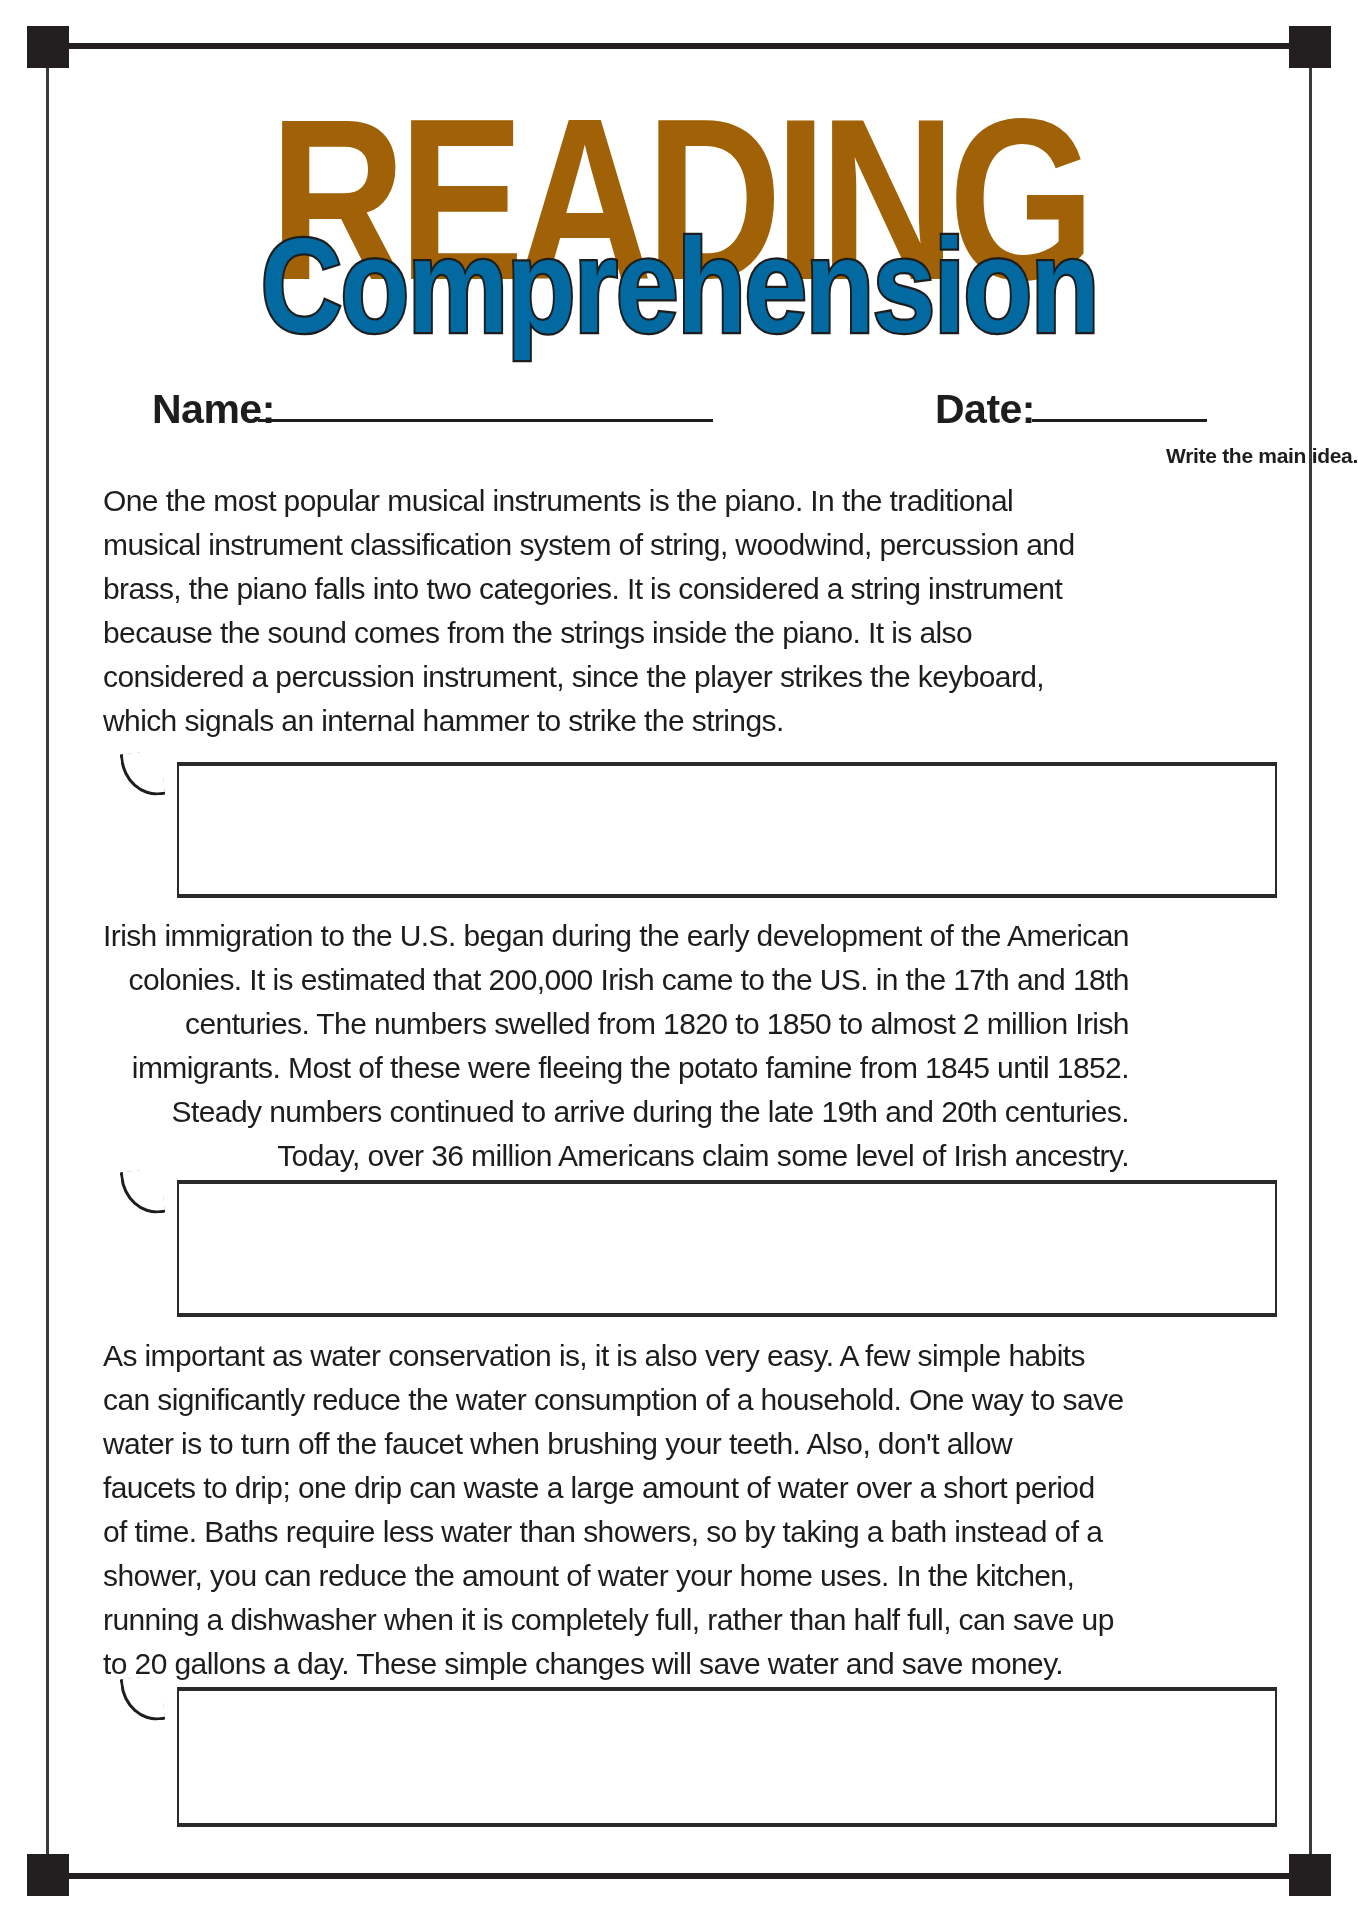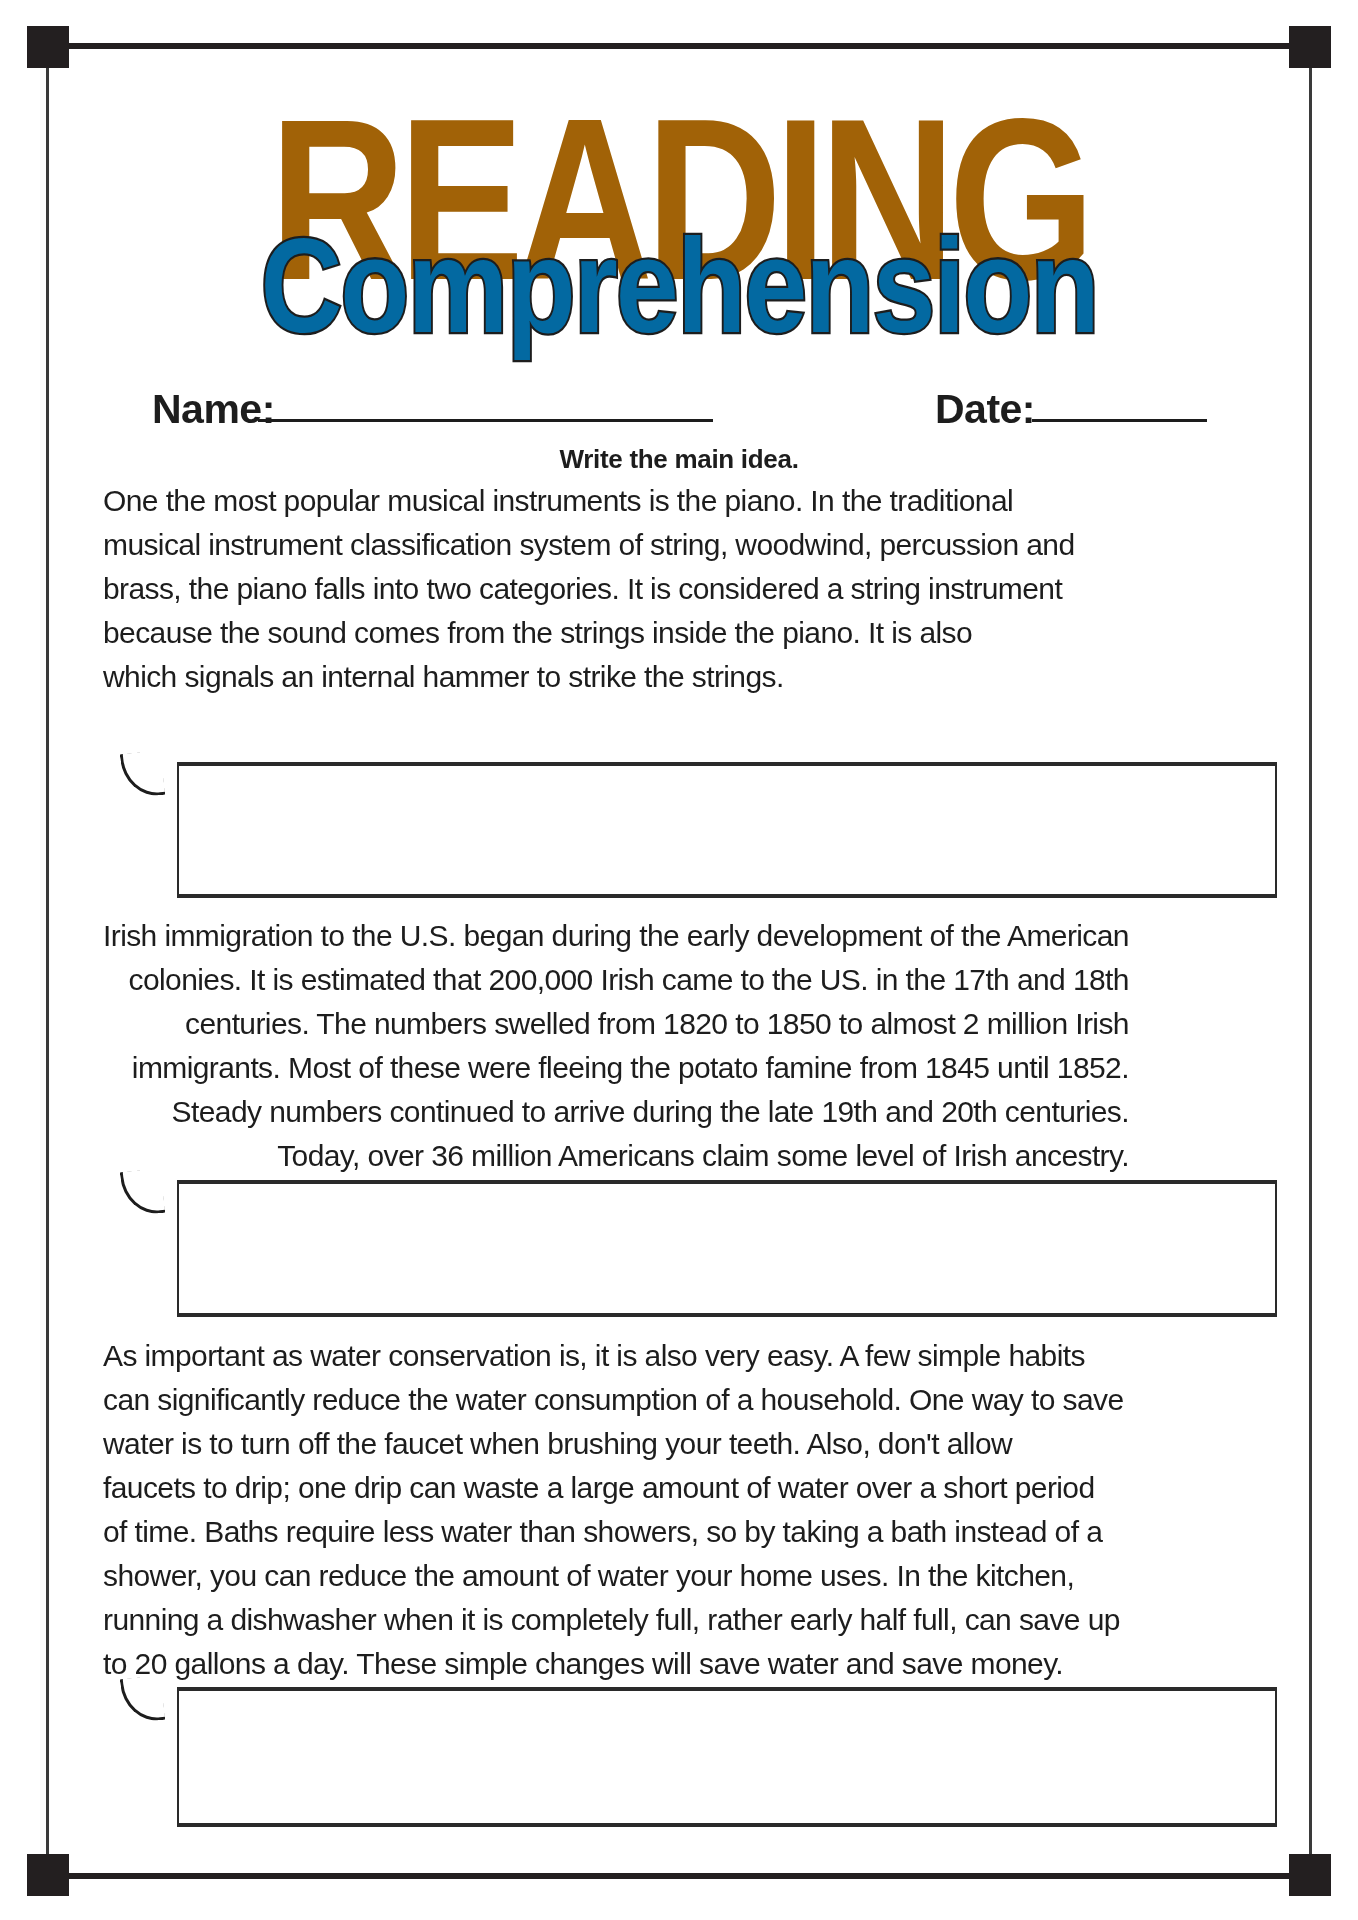--- a/index.html
+++ b/index.html
@@ -26,22 +26,22 @@
     font-size:118px;font-weight:700;line-height:1;letter-spacing:-2px;white-space:nowrap;
     -webkit-text-stroke:4px #1d1d1d;paint-order:stroke fill;
   }
   .title-comprehension .tt{display:inline-block;transform:scale(.96,1.14);transform-origin:top center;}
 
   
   .field-label{position:absolute;font-size:41px;font-weight:700;letter-spacing:-0.5px;white-space:nowrap;}
   .write-line{position:absolute;height:3px;background:#1d1d1d;}
 
   .instruction{
-    position:absolute;top:444px;left:0;width:100%;text-align:center;
-    font-size:26px;font-weight:600;letter-spacing:-0.3px;
+    position:absolute;top:444px;left:0;width:100%;text-align:right;
+    font-size:21px;font-weight:600;letter-spacing:-0.3px;
   }
 
   
   .passage{position:absolute;left:103px;white-space:nowrap;}
   .passage .line{
     font-size:30px;line-height:44px;letter-spacing:-0.6px;color:#1d1d1d;
   }
 
   
   .answer-box{
@@ -82,20 +82,21 @@
   <div class="field-label" style="left:935px;top:386px;">Date:</div>
   <div class="write-line" style="left:1032px;top:419px;width:175px;"></div>
 
   <div class="instruction">Write the main idea.</div>
 
   <div class="passage" style="top:479px;">
     <div class="line">One the most popular musical instruments is the piano. In the traditional</div>
     <div class="line">musical instrument classification system of string, woodwind, percussion and</div>
     <div class="line">brass, the piano falls into two categories. It is considered a string instrument</div>
     <div class="line">because the sound comes from the strings inside the piano. It is also</div>
+    <div class="line">considered a percussion instrument, since the player strikes the keyboard,</div>
     <div class="line">which signals an internal hammer to strike the strings.</div>
   </div>
   <div class="hook" style="top:752px;"></div>
   <div class="answer-box" style="top:762px;height:136px;"></div>
 
   <div class="passage" style="top:914px;text-align:right;">
     <div class="line">Irish immigration to the U.S. began during the early development of the American</div>
     <div class="line">colonies. It is estimated that 200,000 Irish came to the US. in the 17th and 18th</div>
     <div class="line">centuries. The numbers swelled from 1820 to 1850 to almost 2 million Irish</div>
     <div class="line">immigrants. Most of these were fleeing the potato famine from 1845 until 1852.</div>
@@ -105,19 +106,19 @@
   <div class="hook" style="top:1170px;"></div>
   <div class="answer-box" style="top:1180px;height:137px;"></div>
 
   <div class="passage" style="top:1334px;">
     <div class="line">As important as water conservation is, it is also very easy. A few simple habits</div>
     <div class="line">can significantly reduce the water consumption of a household. One way to save</div>
     <div class="line">water is to turn off the faucet when brushing your teeth. Also, don't allow</div>
     <div class="line">faucets to drip; one drip can waste a large amount of water over a short period</div>
     <div class="line">of time. Baths require less water than showers, so by taking a bath instead of a</div>
     <div class="line">shower, you can reduce the amount of water your home uses. In the kitchen,</div>
-    <div class="line">running a dishwasher when it is completely full, rather early half full, can save up</div>
+    <div class="line">running a dishwasher when it is completely full, rather than half full, can save up</div>
     <div class="line">to 20 gallons a day. These simple changes will save water and save money.</div>
   </div>
   <div class="hook" style="top:1677px;"></div>
   <div class="answer-box" style="top:1687px;height:140px;"></div>
 
 </div>
 
 </body></html>

